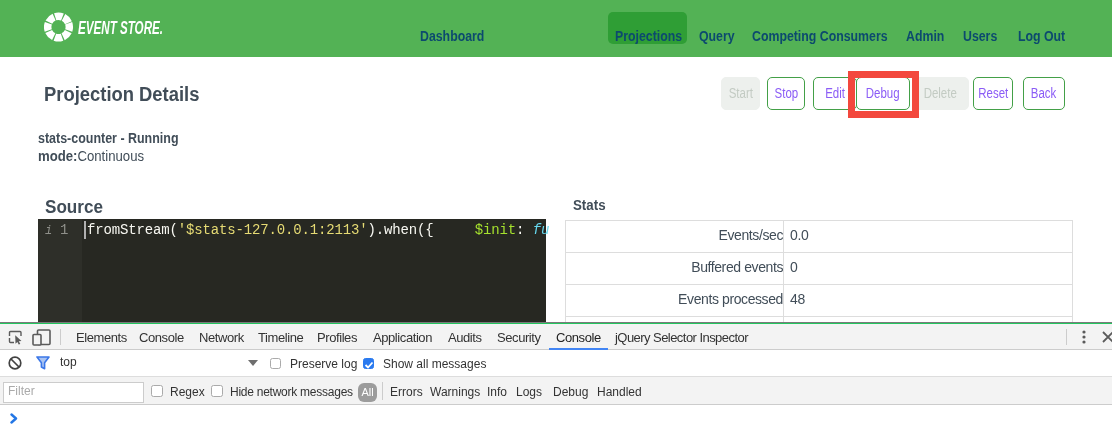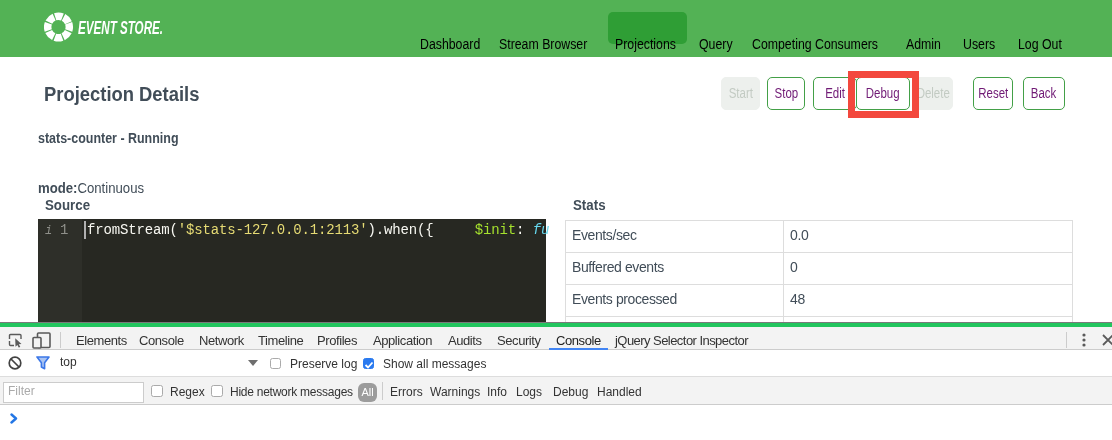--- a/index.html
+++ b/index.html
@@ -3,56 +3,56 @@
 <meta charset="utf-8">
 <style>
 * { box-sizing: border-box; margin: 0; padding: 0; }
 html,body { width:1112px; height:440px; overflow:hidden; }
 body { font-family:"Liberation Sans",sans-serif; background:#fff; position:relative; }
 .abs { position:absolute; }
 .cx { display:inline-block; transform:scaleX(.85); transform-origin:left center; white-space:nowrap; }
 
 
 #nav { position:absolute; top:0; left:0; width:1112px; height:57px; background:#53b255; }
-#nav .item { position:absolute; top:16px; height:57px; line-height:57px; color:#000000; font-weight:normal; font-size:14px; white-space:nowrap; }
+#nav .item { position:absolute; top:8px; height:57px; line-height:57px; color:#0c4a6e; font-weight:bold; font-size:14px; white-space:nowrap; }
 #pill { position:absolute; left:608px; top:12px; width:79px; height:32px; background:#2f9e35; border-radius:5px; }
 
 
 #h1 { position:absolute; left:44px; top:83px; font-size:20px; font-weight:bold; color:#414d58; }
-.btn { position:absolute; top:77px; height:33px; border:1px solid #43a047; border-radius:5px; background:#fff; color:#701a75; font-size:14px; font-weight:normal; text-align:center; line-height:31px; }
+.btn { position:absolute; top:77px; height:33px; border:1px solid #43a047; border-radius:5px; background:#fff; color:#8b5cf6; font-size:14px; font-weight:normal; text-align:center; line-height:31px; }
 .btn.dis { background:#edf0ed; border-color:#edf0ed; color:#c3cbc3; }
 .btn span { display:inline-block; transform:scaleX(.82); transform-origin:center center; }
 #redbox { position:absolute; left:848px; top:71px; width:71px; height:47px; border:7px solid #f3483d; }
 
 
 .slate { color:#414d58; }
 #line1 { position:absolute; left:38px; top:130px; font-size:14px; font-weight:bold; }
-#line2 { position:absolute; left:38px; top:180px; font-size:14px; }
-#srclbl { position:absolute; left:45px; top:197px; font-size:14px; font-weight:bold; }
+#line2 { position:absolute; left:38px; top:148px; font-size:14px; }
+#srclbl { position:absolute; left:45px; top:197px; font-size:18px; font-weight:bold; }
 #statslbl { position:absolute; left:573px; top:197px; font-size:14px; font-weight:bold; }
 
 
 #editor { position:absolute; left:38px; top:219px; width:508px; height:103px; background:#272822; font-family:"Liberation Mono",monospace; font-size:14px; letter-spacing:-0.15px; }
 #gutter { position:absolute; left:0; top:0; width:44px; height:103px; background:#2e2f29; color:#8f908a; }
 #gutter .ln { position:absolute; left:22px; top:3px; }
 #gutter .info { position:absolute; left:7px; top:5px; font-style:italic; font-size:12px; }
 #cursor { position:absolute; left:46px; top:2px; width:2px; height:18px; background:#b0b0b0; }
 #code { position:absolute; left:49px; top:3px; white-space:pre; color:#f8f8f2; }
 .tok-str { color:#e6db74;margin-top:12px; }
 .tok-var { color:#a6e22e; }
 .tok-kw { color:#66d9ef; font-style:italic; }
 
 
 #stats { position:absolute; left:565px; top:220px; width:508px; border-collapse:collapse; }
 #stats td { border:1px solid #ddd; height:32px; font-size:14px; letter-spacing:-0.4px; color:#414d58; padding:0 0 3px 6px; }
-#stats td.c1 { width:218px; }
+#stats td.c1 { width:218px;text-align:right; }
 
 
 #devtools { position:absolute; left:0; top:322px; width:1112px; height:118px; background:#fff; border-top:1px solid #7a7a7a; font-size:12px; color:#333; }
-#tabbar { position:absolute; left:0; top:0; width:1112px; height:27px; background:#f3f3f3; border-top:4px solid #22c55e; border-bottom:1px solid #ccc; }
+#tabbar { position:absolute; left:0; top:0; width:1112px; height:27px; background:#f3f3f3; border-top:1px solid #22c55e; border-bottom:1px solid #ccc; }
 #tabbar .tab { position:absolute; top:0; height:26px; line-height:27px; font-size:13px; letter-spacing:-0.42px; white-space:nowrap; }
 #tabsel { position:absolute; left:549px; top:25px; width:59px; height:2px; background:#4285f4; z-index:3; }
 #row2 { position:absolute; left:0; top:27px; width:1112px; height:26px; background:#fff; }
 #row3 { position:absolute; left:0; top:53px; width:1112px; height:29px; background:#f3f3f3; border-top:1px solid #ddd; border-bottom:1px solid #ccc; }
 .vsep { position:absolute; width:1px; background:#ccc; }
 .cbox { position:absolute; width:12px; height:12px; background:#fff; border:1px solid #aaa; border-radius:2.5px; }
 .cbox.on { background:#2a7aef; border-color:#2a7aef; }
 #filterinput { position:absolute; left:3px; top:5px; width:141px; height:21px; background:#fff; border:1px solid #ccc; color:#aaa; font-size:12px; line-height:17px; padding-left:4px; }
 #allpill { position:absolute; left:358px; top:6px; width:19px; height:19px; background:#9c9c9c; border-radius:6px; color:#fff; text-align:center; line-height:19px; font-size:11px; }
 #prompt { position:absolute; left:0; top:82px; width:1112px; height:36px; background:#fff; }
@@ -61,36 +61,35 @@
 <body>
 
 <div id="nav">
   <svg class="abs" style="left:44px;top:12px" width="125" height="33" viewBox="0 0 125 33">
     <g stroke="#fff" stroke-width="7.5" fill="none" transform="rotate(-20 14.5 15)">
       <circle cx="14.5" cy="15" r="10.8" stroke-dasharray="7.3 1.2"></circle>
     </g>
     <text x="34" y="21.5" fill="#fff" font-family="Liberation Sans" font-style="italic" font-weight="bold" font-size="19" textLength="85" lengthAdjust="spacingAndGlyphs">EVENT STORE.</text>
   </svg>
   <div class="item" style="left:420px"><span class="cx" style="transform:scaleX(.88)">Dashboard</span></div>
-  <div class="item" style="left:499px"><span class="cx" style="transform:scaleX(.88)">Stream Browser</span></div>
   <div id="pill"></div>
   <div class="item" style="left:615px"><span class="cx" style="transform:scaleX(.88)">Projections</span></div>
   <div class="item" style="left:699px"><span class="cx" style="transform:scaleX(.88)">Query</span></div>
   <div class="item" style="left:752px"><span class="cx" style="transform:scaleX(.88)">Competing Consumers</span></div>
   <div class="item" style="left:963px"><span class="cx" style="transform:scaleX(.88)">Users</span></div>
   <div class="item" style="left:906px"><span class="cx" style="transform:scaleX(.88)">Admin</span></div>
   <div class="item" style="left:1018px"><span class="cx" style="transform:scaleX(.88)">Log Out</span></div>
 </div>
 
 <div id="h1"><span class="cx" style="transform:scaleX(.92)">Projection Details</span></div>
 <div class="btn dis" style="left:721px;width:39px"><span>Start</span></div>
 <div class="btn" style="left:767px;width:38px"><span>Stop</span></div>
 <div class="btn" style="left:813px;width:44px"><span>Edit</span></div>
 <div class="btn" style="left:856px;width:54px"><span>Debug</span></div>
-<div class="btn dis" style="left:912px;width:41px"><span>Delete</span></div>
+<div class="btn dis" style="left:912px;width:57px"><span>Delete</span></div>
 <div class="btn" style="left:973px;width:40px"><span>Reset</span></div>
 <div class="btn" style="left:1023px;width:42px"><span>Back</span></div>
 <div id="redbox"></div>
 
 <div id="line1" class="slate"><span class="cx" style="transform:scaleX(.89)">stats-counter - Running</span></div>
 <div id="line2" class="slate"><span class="cx" style="transform:scaleX(.94)"><b>mode:</b>Continuous</span></div>
 <div id="srclbl" class="slate"><span class="cx" style="transform:scaleX(.95)">Source</span></div>
 <div id="statslbl" class="slate"><span class="cx" style="transform:scaleX(.95)">Stats</span></div>
 
 <div id="editor">

